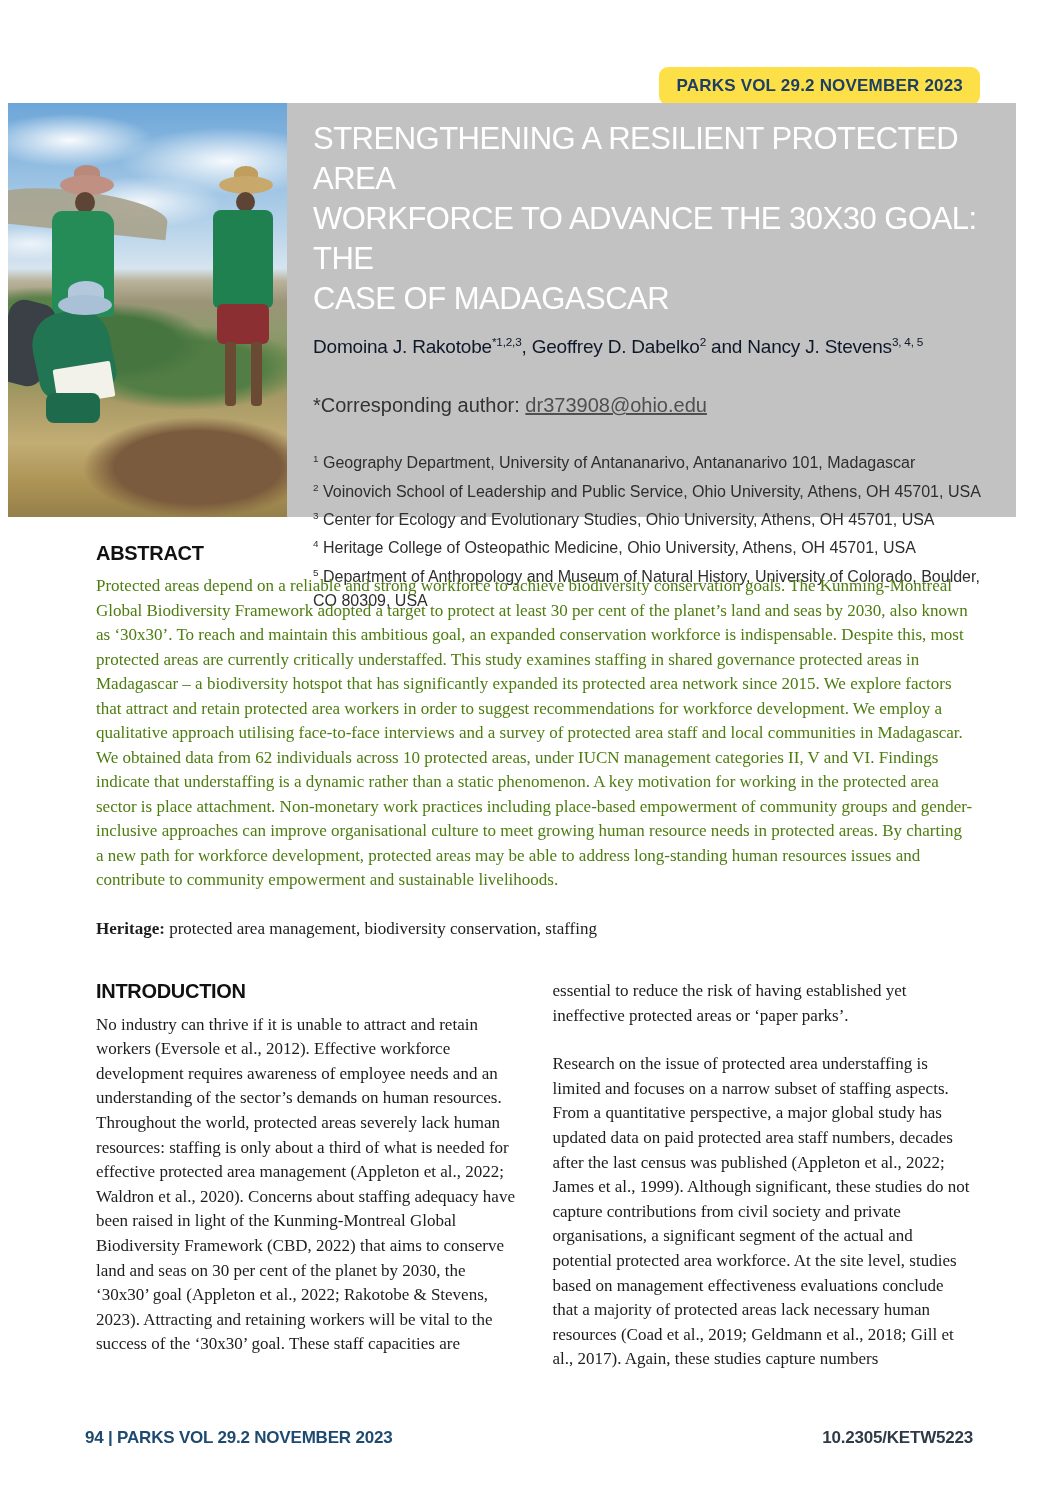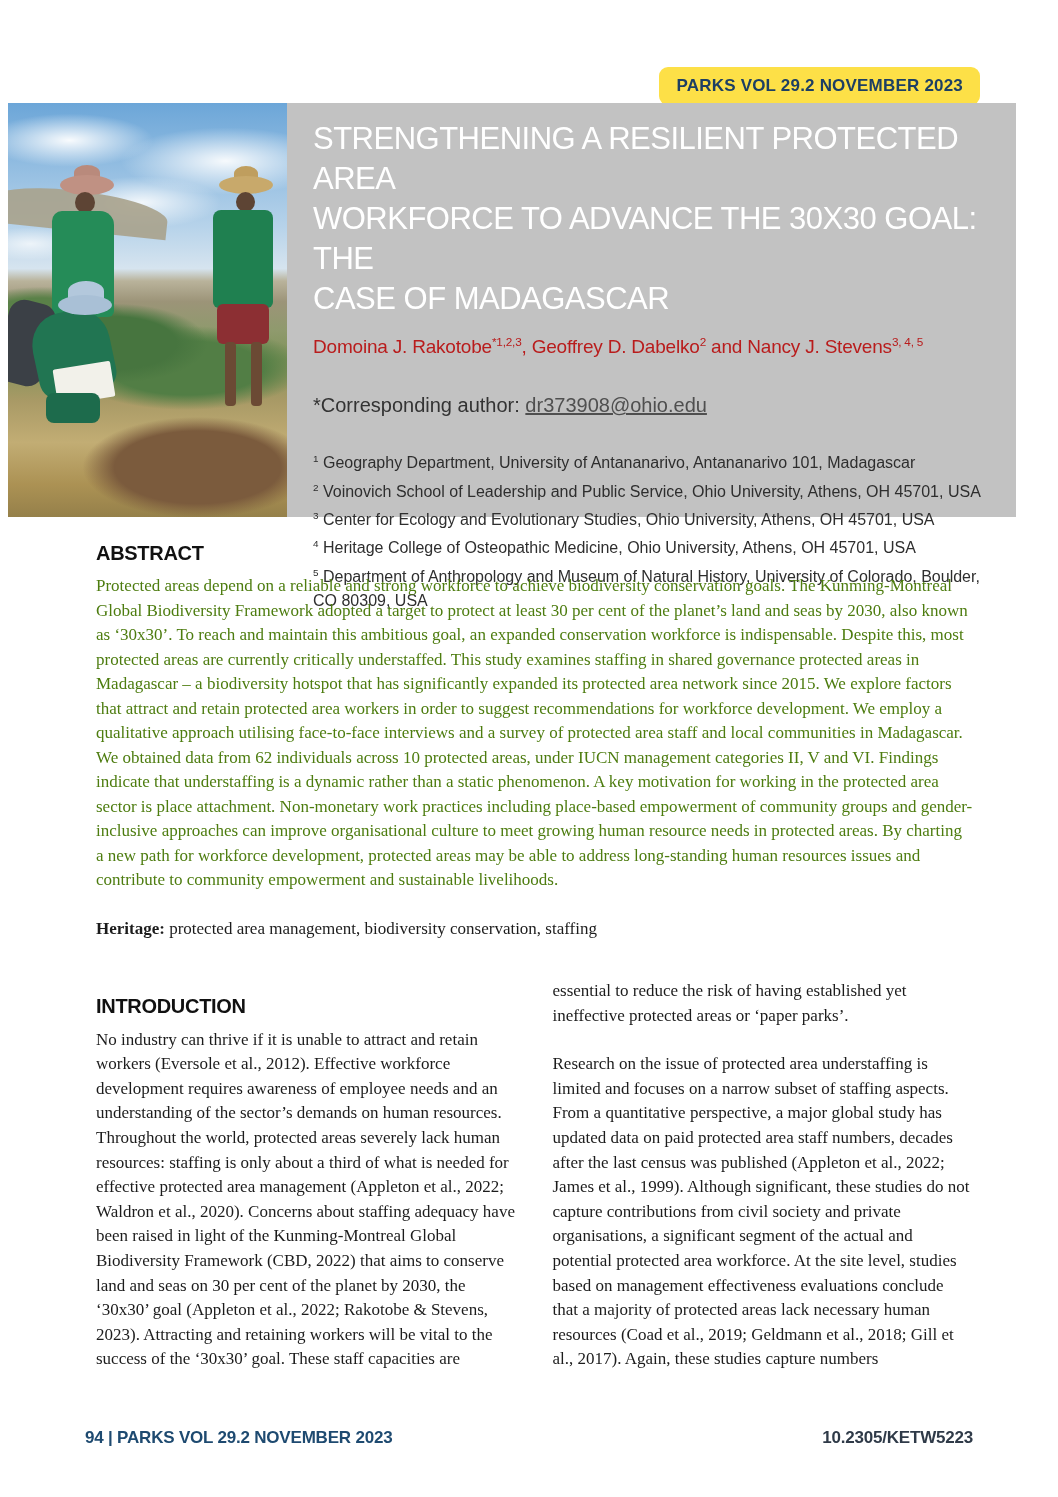--- a/index.html
+++ b/index.html
@@ -54,39 +54,39 @@
 
   .graybox{
     flex:1;background:#c2c2c2;color:#2b2b2b;
     padding:16px 30px 0 26px;box-sizing:border-box;
   }
   .title{
     margin:0;color:#ffffff;font-weight:400;
     font-size:31px;line-height:40px;letter-spacing:-.5px;
     white-space:pre-line;
   }
-  .authors{margin-top:16px;font-size:19px;color:#b91c1c;letter-spacing:-.2px;}
+  .authors{margin-top:16px;font-size:19px;color:#0f172a;letter-spacing:-.2px;}
   .authors sup{font-size:62%;}
   .corresponding{margin-top:36px;font-size:20px;color:#333;}
   .email-link{color:#4f4f4f;text-decoration:underline;cursor:pointer;}
   .affiliations{margin-top:30px;font-size:16px;line-height:24px;color:#2e2e2e;max-width:690px;}
   .affiliations sup{font-size:62%;}
   
   .main{position:absolute;top:542px;left:96px;right:85px;}
   .sec-heading{
     font-family:"Liberation Sans",sans-serif;font-size:20px;font-weight:700;
     color:#111;margin:0 0 9px 0;letter-spacing:-.3px;
   }
   .serif{font-family:"Liberation Serif","DejaVu Serif",serif;}
   .abstract-body{
     margin:0 0 24px 0;font-size:17px;line-height:24.5px;color:#4d7c0f;
   }
   .keywords{margin:0 0 38px 0;font-size:17px;line-height:24.5px;color:#1c1c1c;}
   .keywords b{font-weight:700;}
-  .columns{display:flex;gap:36px;align-items:flex-end;}
+  .columns{display:flex;gap:36px;}
   .col{flex:1;font-size:17px;line-height:24.6px;color:#1c1c1c;}
   .col p{margin:0 0 24px 0;}
   
   .footer{position:absolute;left:85px;right:85px;top:1428px;display:flex;justify-content:space-between;text-align:center;}
   .footer-left{color:#1e4a70;font-size:17px;font-weight:700;letter-spacing:-.2px;}
   .footer-right{color:#2f3a48;font-size:17px;font-weight:700;letter-spacing:-.2px;}
 </style>
 </head>
 <body>
 

